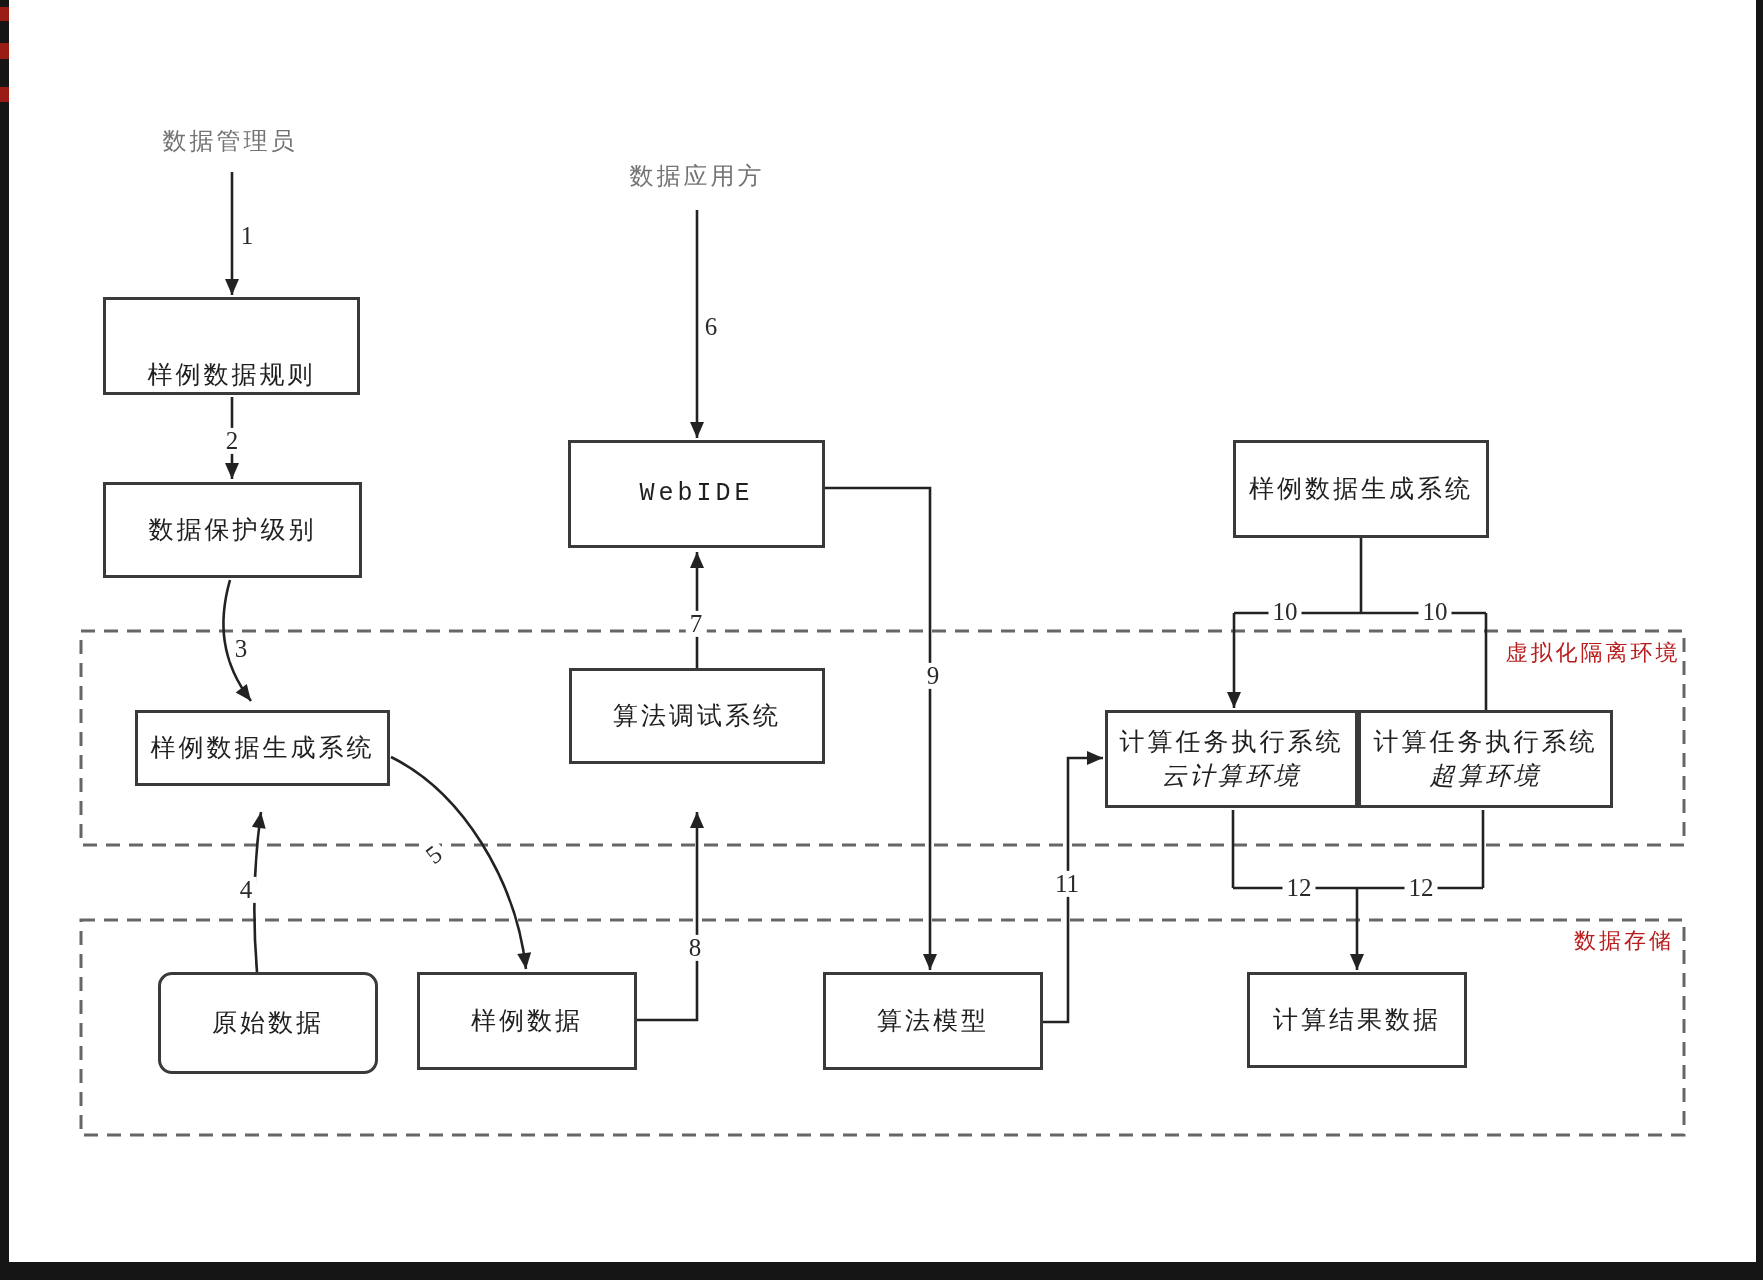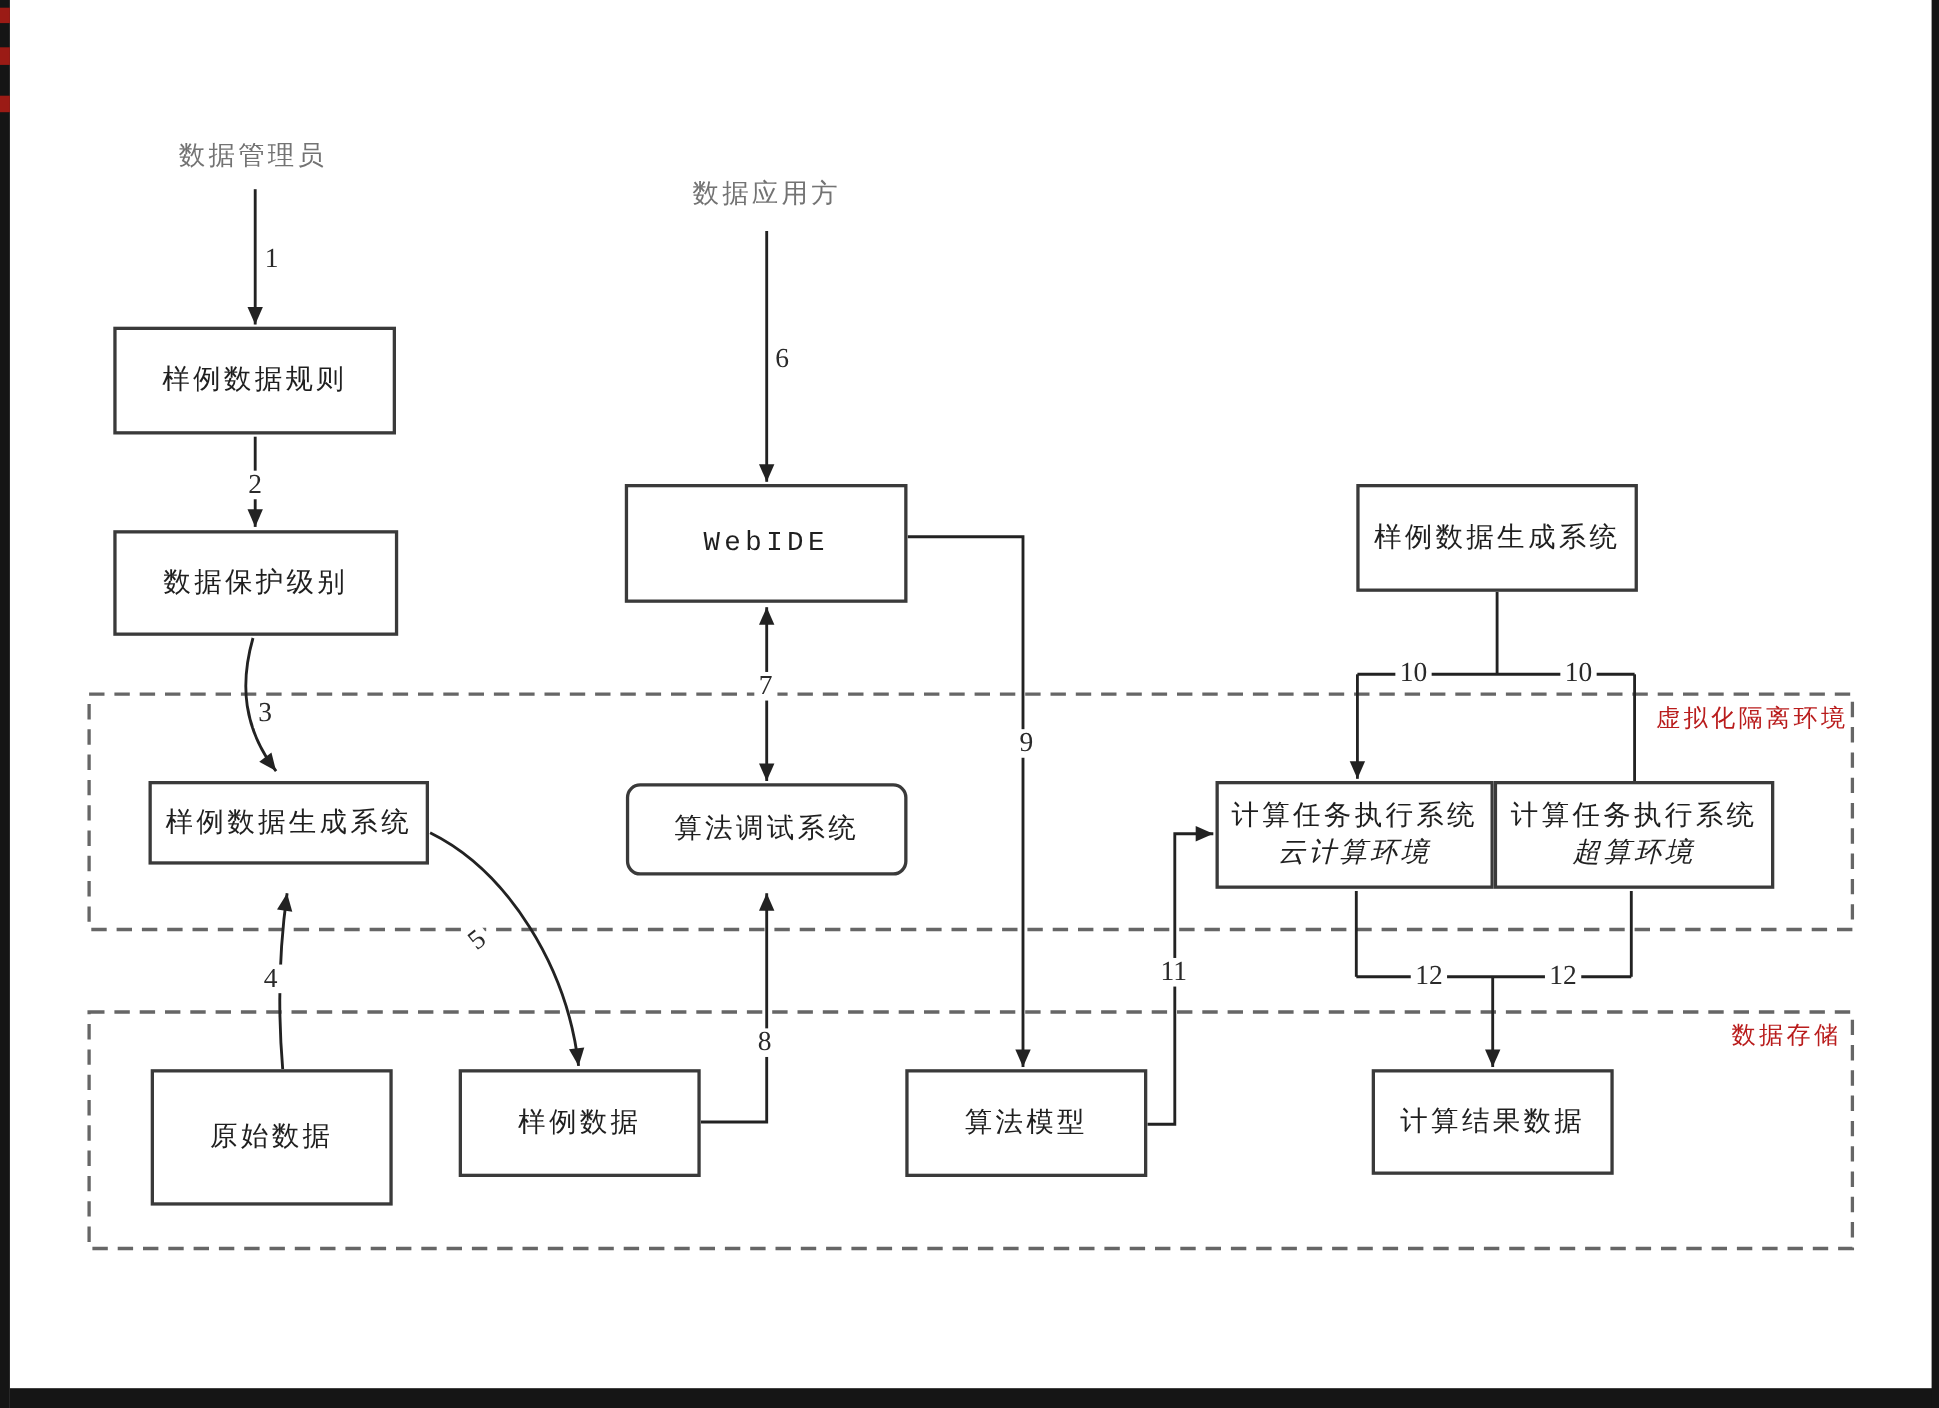--- a/index.html
+++ b/index.html
@@ -91,55 +91,55 @@
       <path d="M1357,888 V970" marker-end="url(#arr)"></path>
     </g>
   </svg>
 
   <div class="freelabel" style="left:230px;top:141px;">数据管理员</div>
   <div class="freelabel" style="left:697px;top:176px;">数据应用方</div>
 
   <div class="zonelabel" style="left:1593px;top:653px;">虚拟化隔离环境</div>
   <div class="zonelabel" style="left:1624px;top:941px;">数据存储</div>
 
-  <div class="node" style="left:103px;top:297px;width:257px;height:98px;">
+  <div class="node" style="left:103px;top:297px;width:257px;height:98px;justify-content:flex-end;">
     <span>样例数据规则</span>
   </div>
 
   <div class="node" style="left:103px;top:482px;width:259px;height:96px;">
     <span>数据保护级别</span>
   </div>
 
   <div class="node" style="left:135px;top:710px;width:255px;height:76px;">
     <span>样例数据生成系统</span>
   </div>
 
   <div class="node" style="left:568px;top:440px;width:257px;height:108px;">
     <span class="mono">WebIDE</span>
   </div>
 
-  <div class="node" style="left:569px;top:712px;width:256px;height:84px;border-radius:13px;">
+  <div class="node" style="left:569px;top:668px;width:256px;height:96px;">
     <span>算法调试系统</span>
   </div>
 
   <div class="node" style="left:1233px;top:440px;width:256px;height:98px;">
     <span>样例数据生成系统</span>
   </div>
 
   <div class="node" style="left:1105px;top:710px;width:253px;height:98px;">
     <span>计算任务执行系统</span>
     <span class="l2">云计算环境</span>
   </div>
 
   <div class="node" style="left:1358px;top:710px;width:255px;height:98px;">
     <span>计算任务执行系统</span>
     <span class="l2">超算环境</span>
   </div>
 
-  <div class="node" style="left:137px;top:972px;width:220px;height:124px;">
+  <div class="node" style="left:158px;top:972px;width:220px;height:102px;border-radius:14px;">
     <span>原始数据</span>
   </div>
 
   <div class="node" style="left:417px;top:972px;width:220px;height:98px;">
     <span>样例数据</span>
   </div>
 
   <div class="node" style="left:823px;top:972px;width:220px;height:98px;">
     <span>算法模型</span>
   </div>

